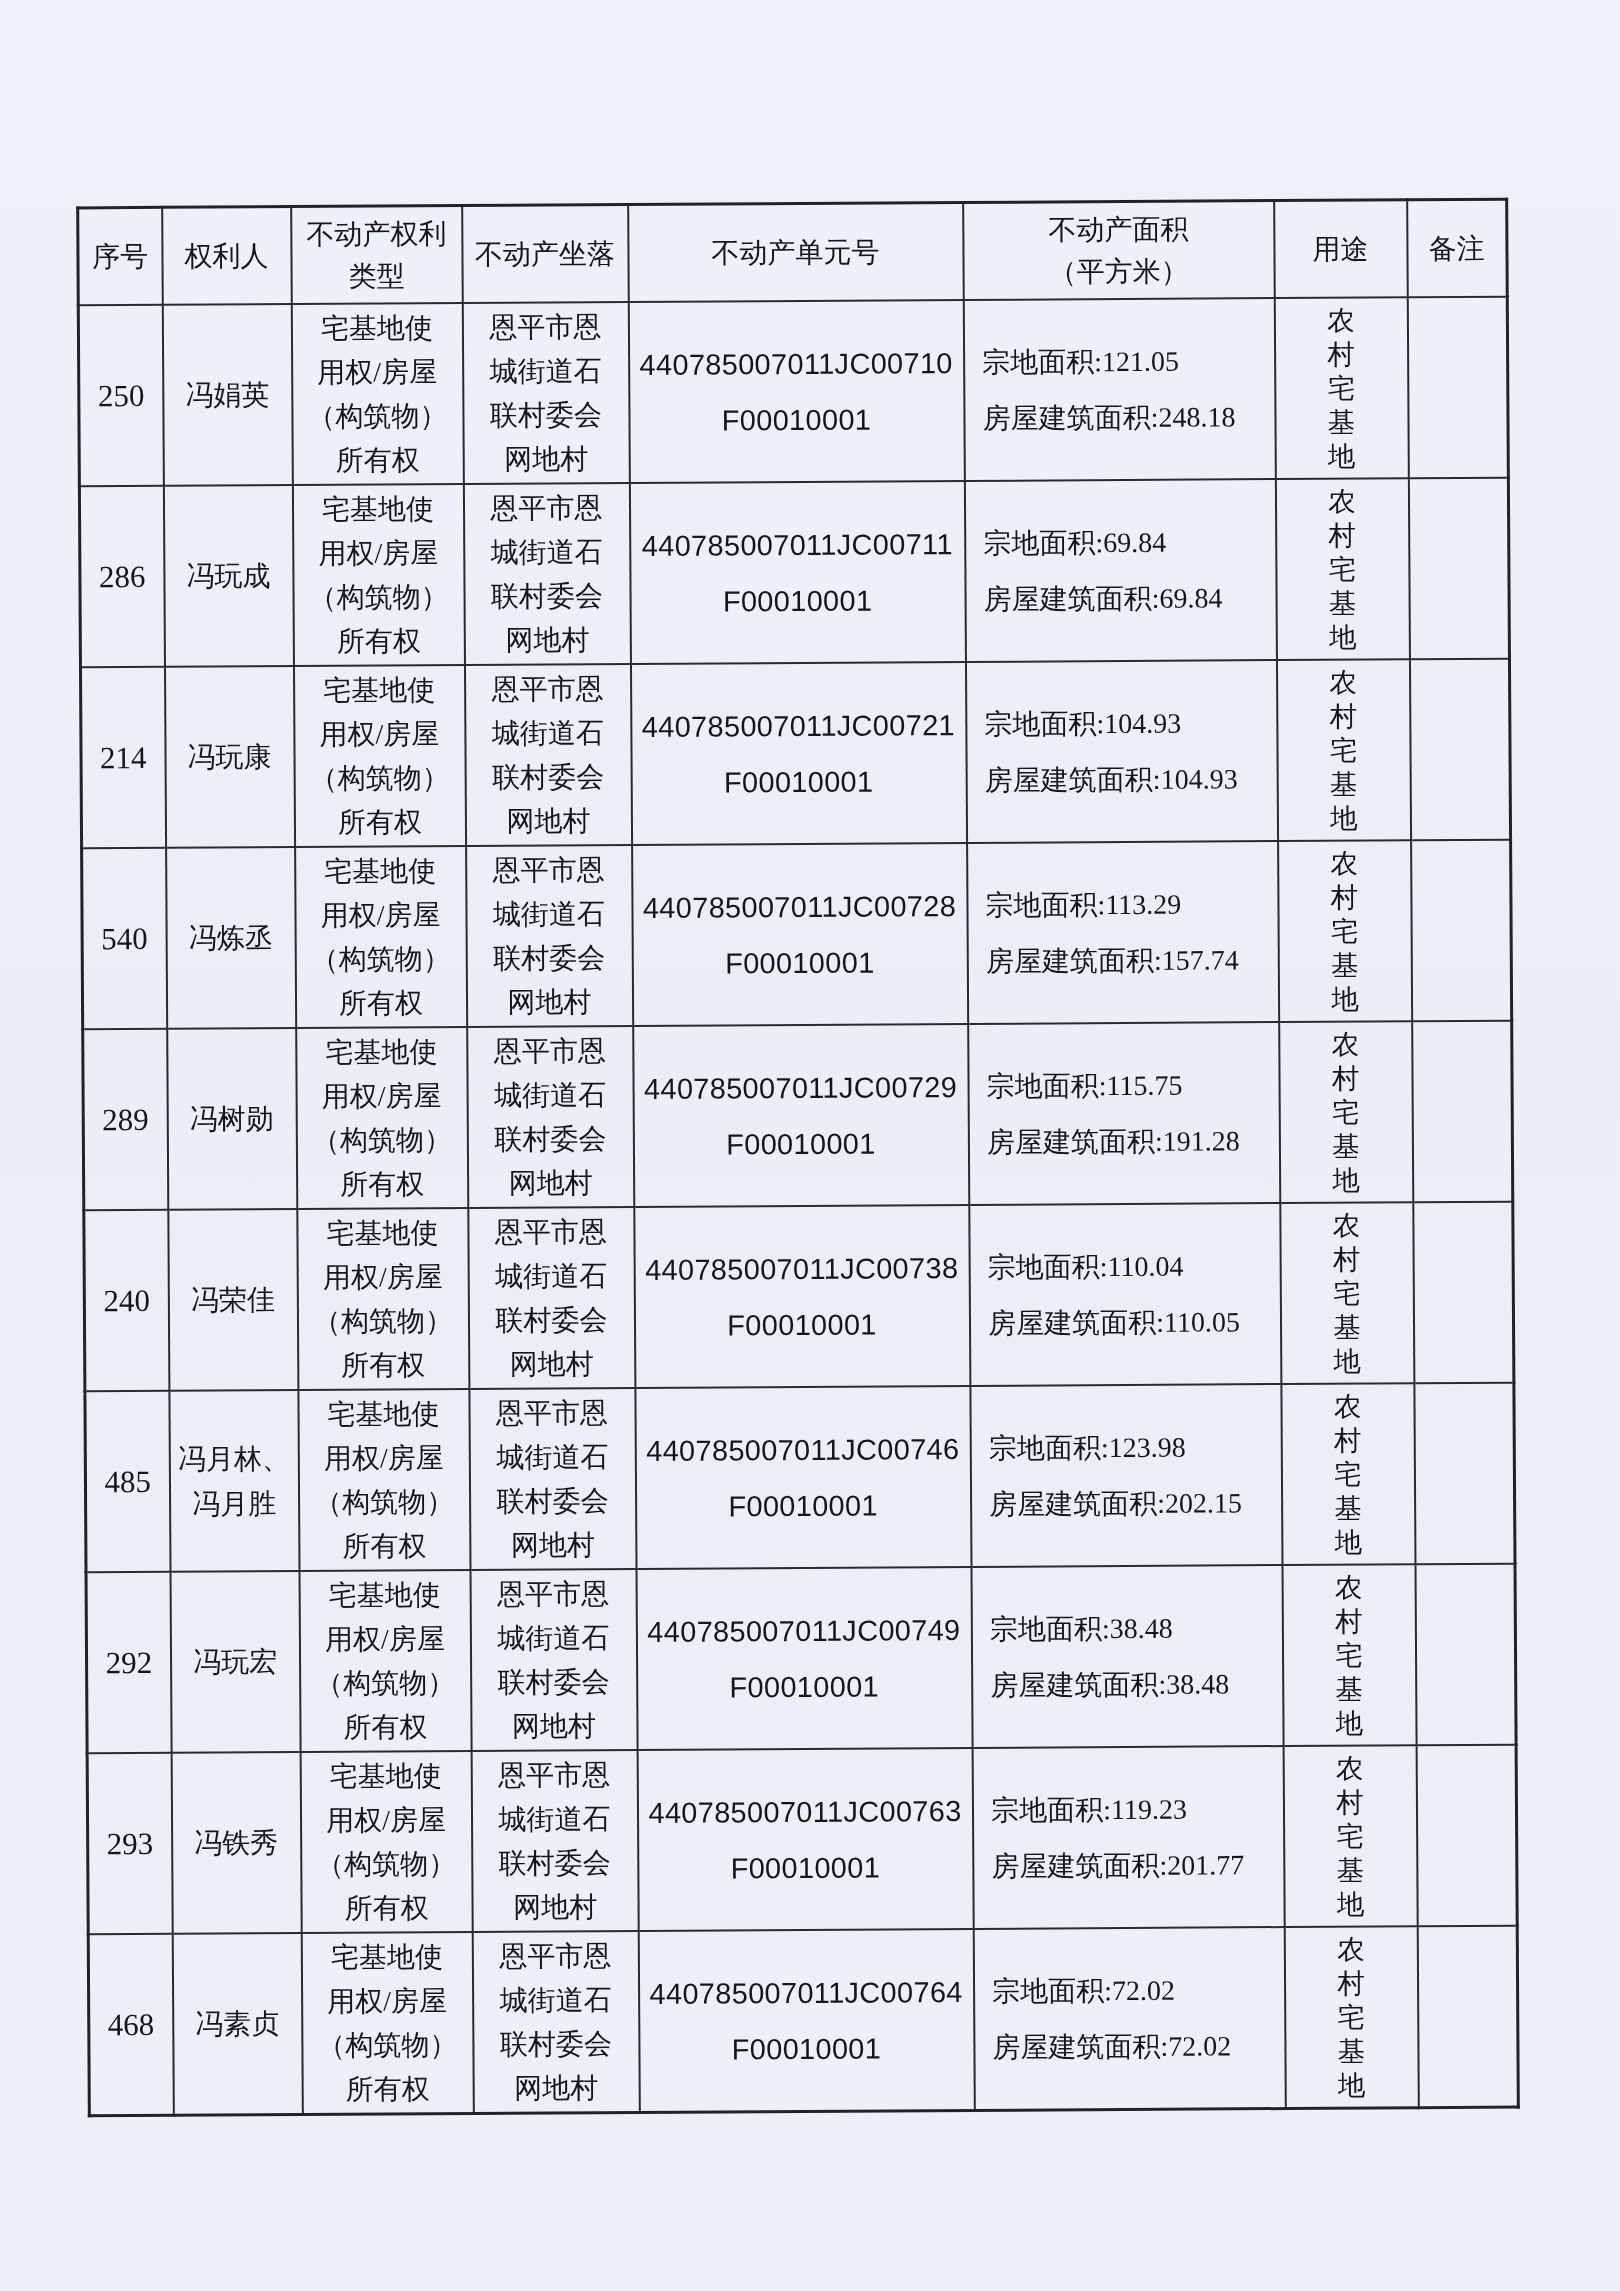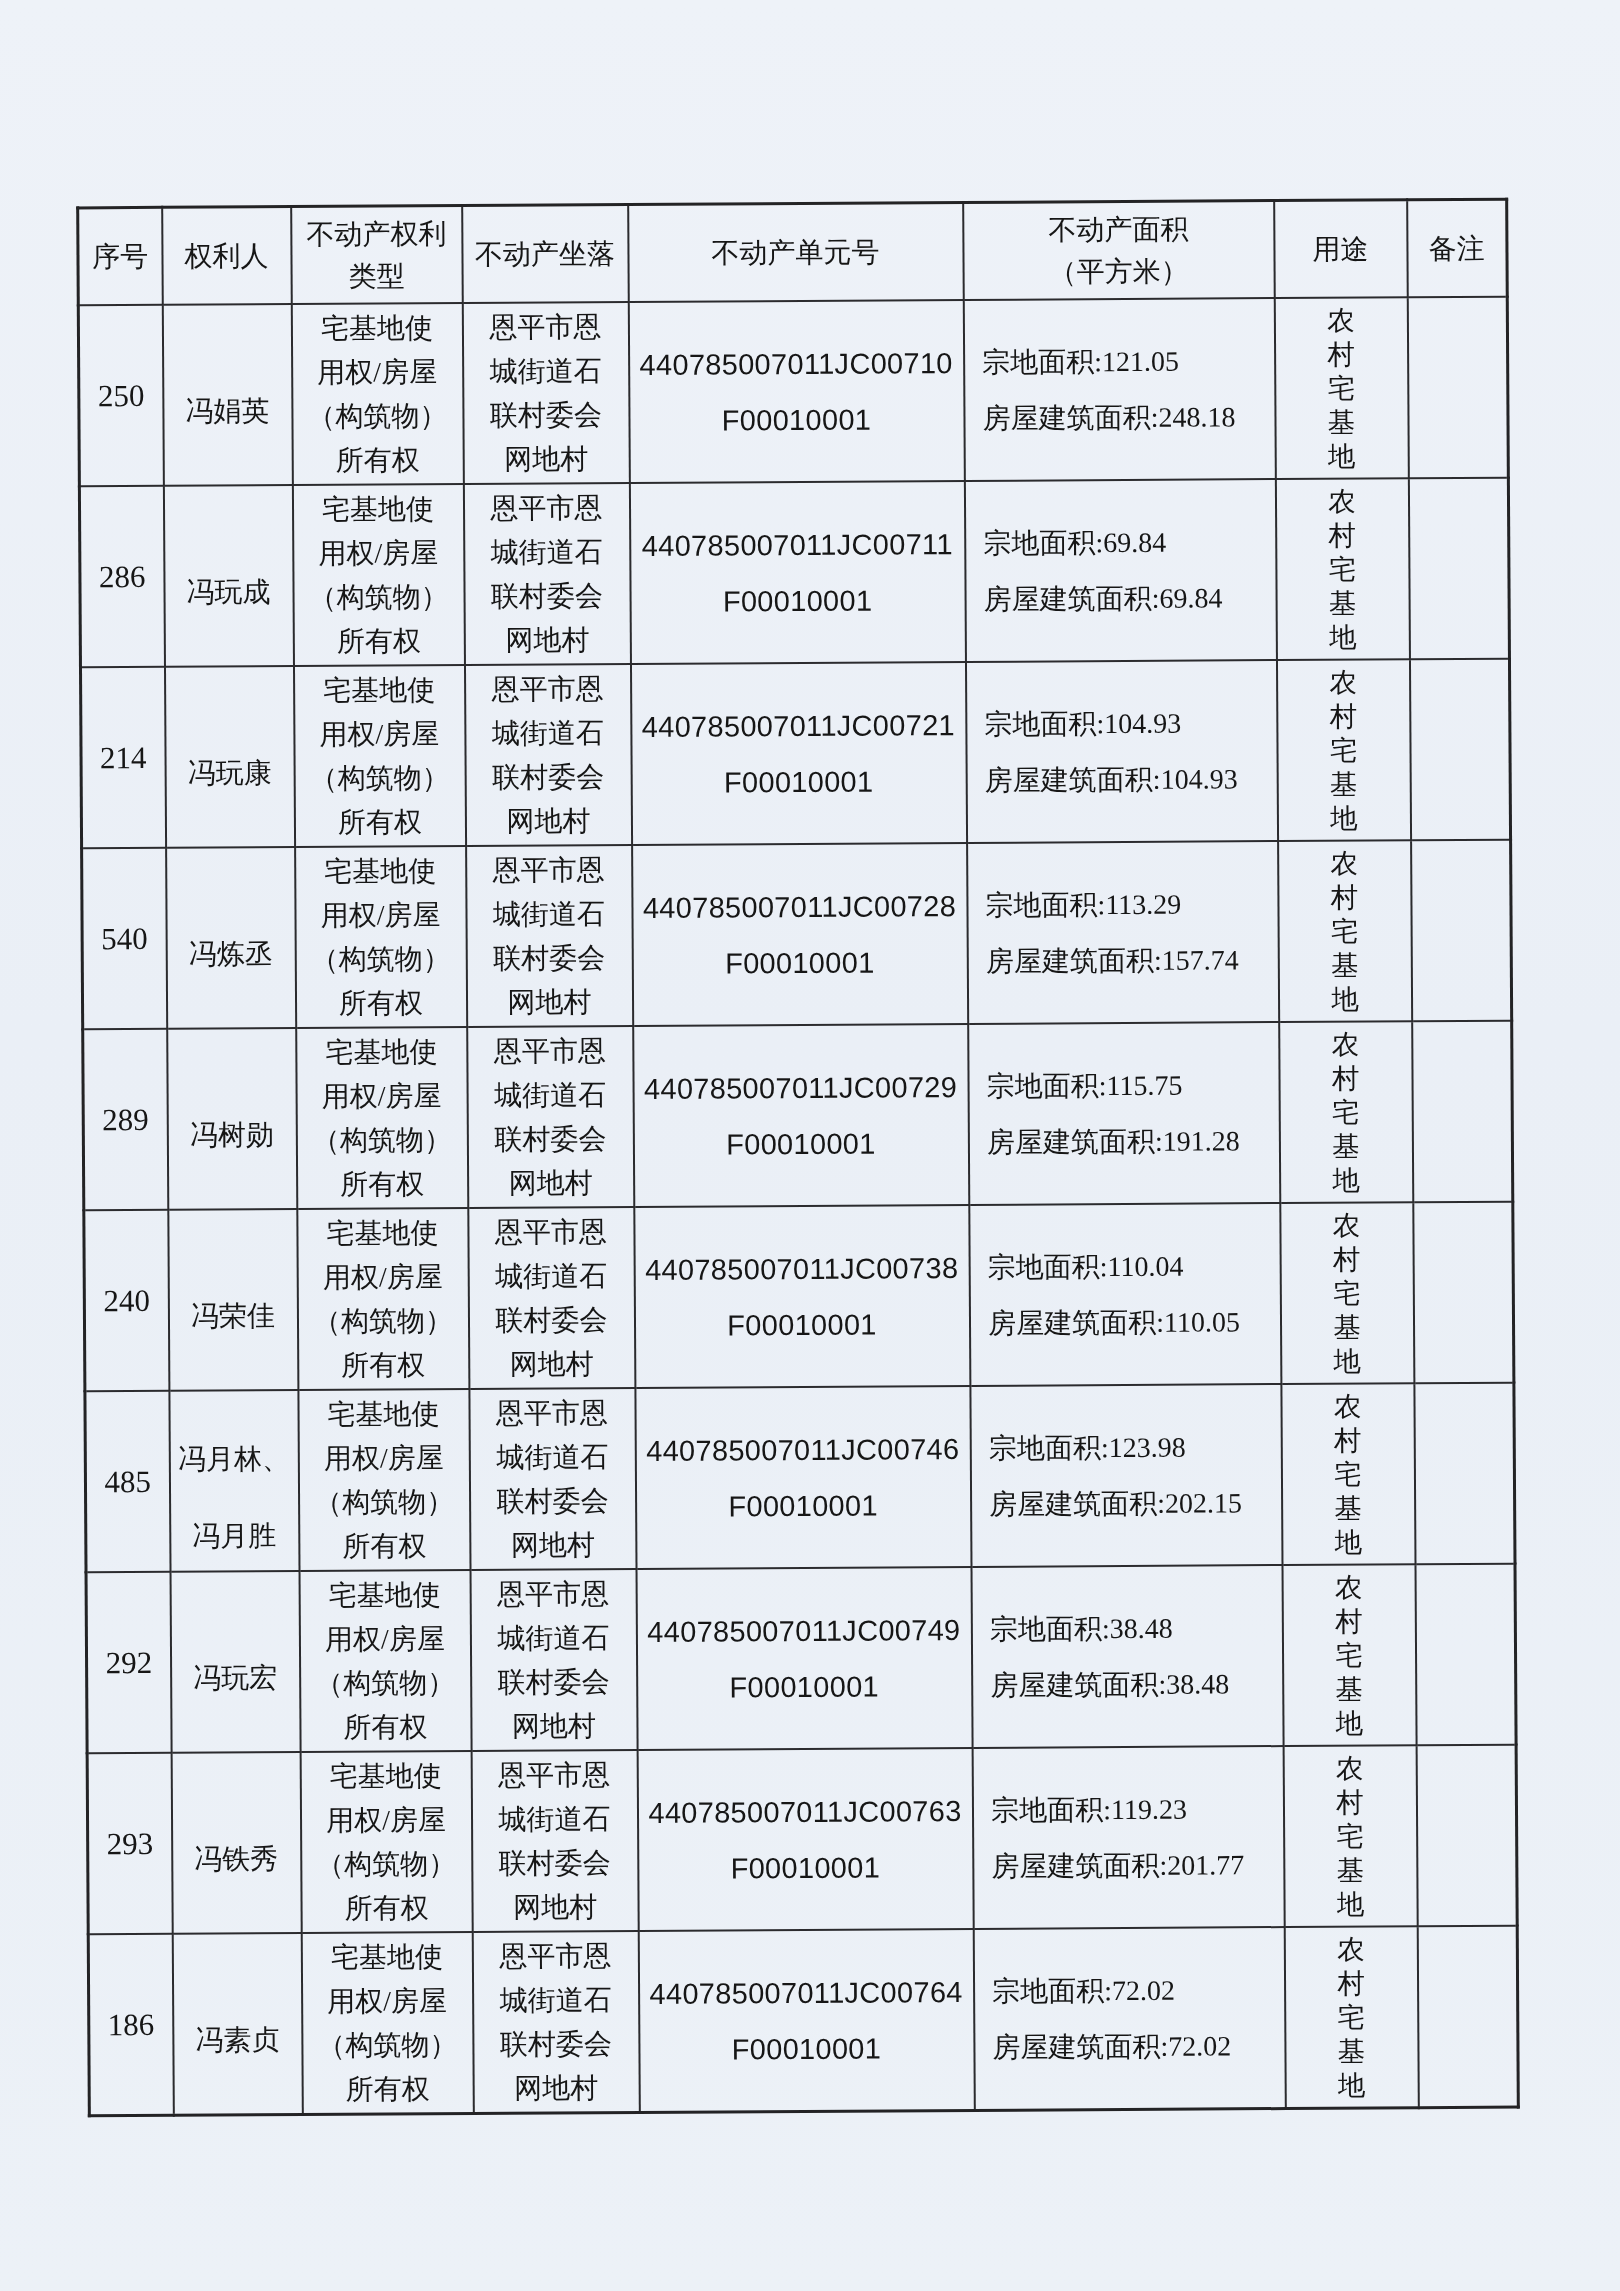--- a/index.html
+++ b/index.html
@@ -10,21 +10,21 @@
     color:#161616;
   }
   .sheet{position:absolute;left:82px;top:202px;transform:rotate(-0.35deg);transform-origin:50% 50%;}
   table{border-collapse:collapse;table-layout:fixed;border:3.9px solid #232325;background:transparent;}
   th,td{border:2.9px solid #2b2b2e;padding:0;vertical-align:middle;text-align:center;font-weight:normal;}
   th{height:95px;font-size:28px;}
   td{height:179px;font-size:28px;}
   .hln{line-height:42px;}
   .ln{line-height:44px;}
   .c-seq{font-size:31px;}
-  .c-owner .ln{line-height:45px;margin-top:32px;}
+  .c-owner .ln{line-height:45px;}
   .c-type .ln{line-height:44px;}
   .c-loc .ln{line-height:44px;}
   .c-unit{font-family:"Liberation Sans","DejaVu Sans",sans-serif;font-size:29px;letter-spacing:0.3px;}
   .c-unit .ln{line-height:56px;}
   .c-area{text-align:left;}
   .c-area .ln{line-height:56px;padding-left:17.6px;}
   .c-usage .ln{line-height:34px;font-size:27.4px;}
 </style>
 </head>
 <body>
@@ -393,21 +393,21 @@
               <div class="ln">农</div>
               <div class="ln">村</div>
               <div class="ln">宅</div>
               <div class="ln">基</div>
               <div class="ln">地</div>
             </td>
             <td class="c-remark"></td>
           </tr>
           <tr>
             <td class="c-seq">
-              <div class="ln">186</div>
+              <div class="ln">468</div>
             </td>
             <td class="c-owner">
               <div class="ln">冯素贞</div>
             </td>
             <td class="c-type">
               <div class="ln">宅基地使</div>
               <div class="ln">用权/房屋</div>
               <div class="ln">（构筑物）</div>
               <div class="ln">所有权</div>
             </td>

